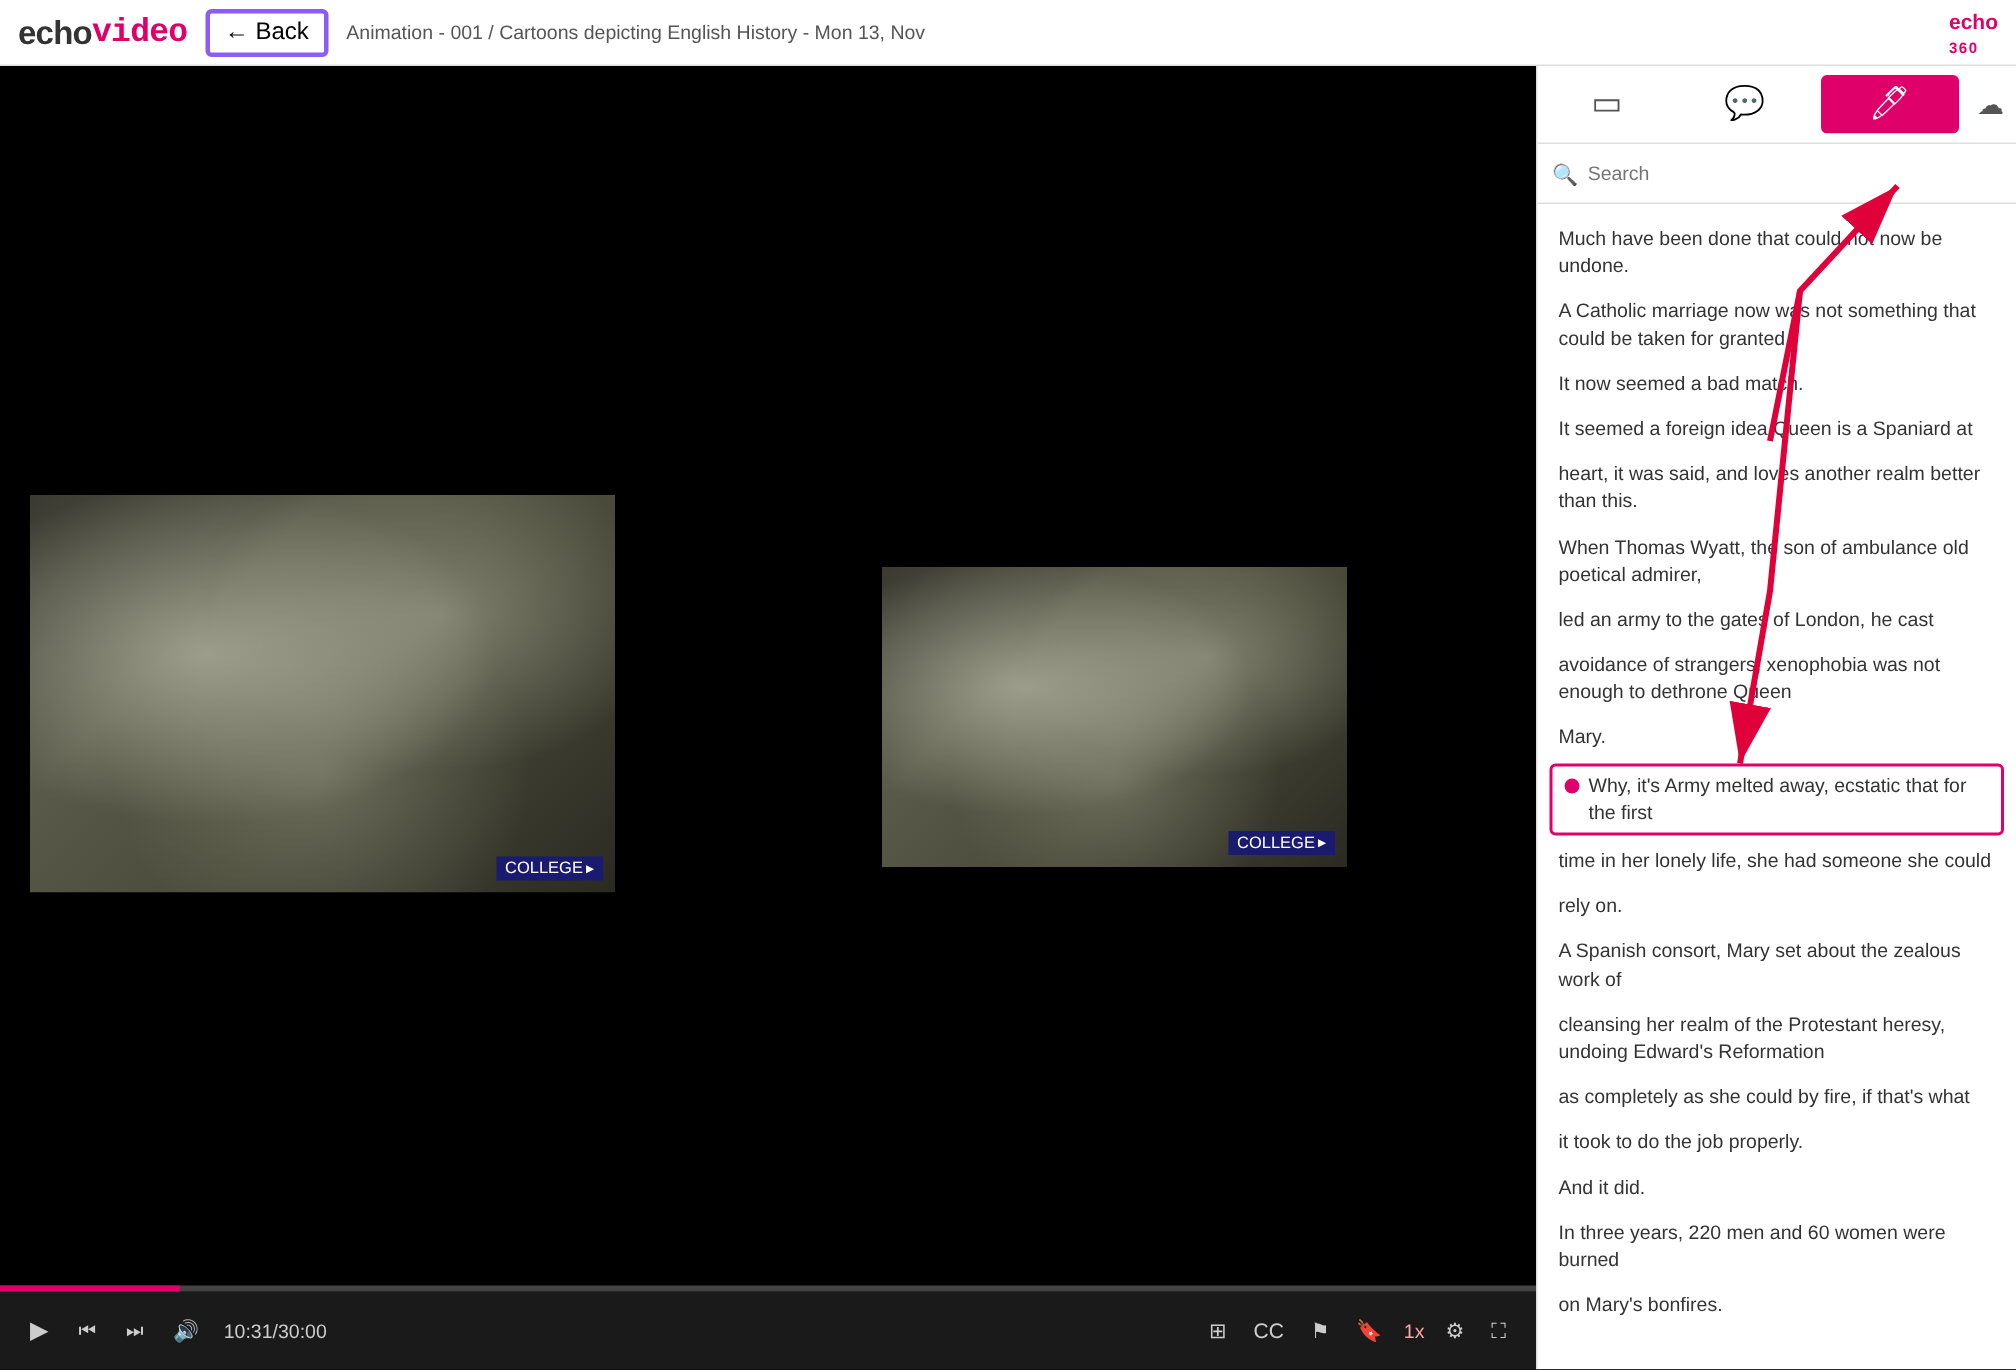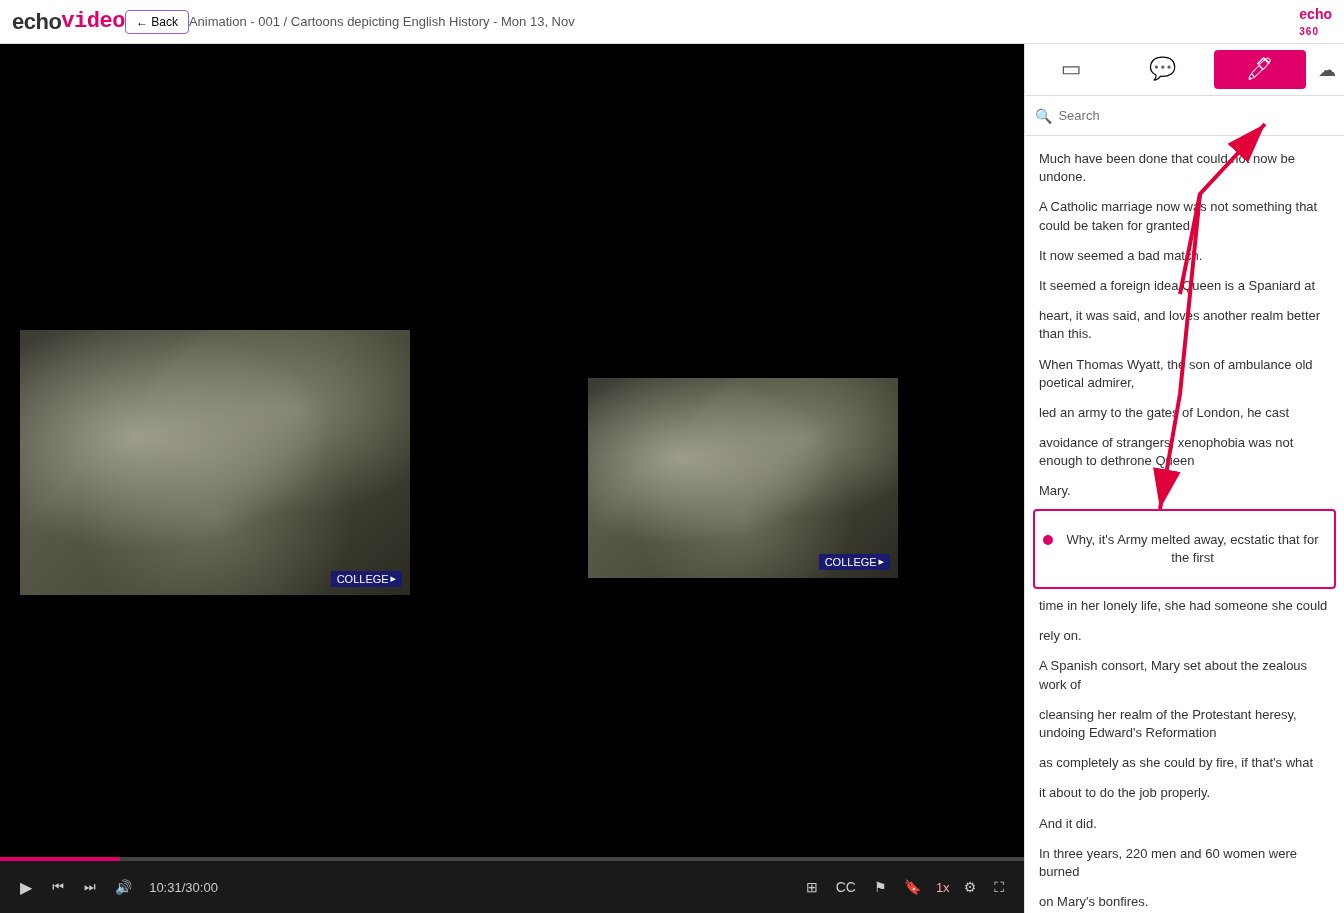--- a/index.html
+++ b/index.html
@@ -5,39 +5,40 @@
     * { box-sizing: border-box; margin: 0; padding: 0; }
     body { font-family: Arial, sans-serif; background: #1a1a1a; color: #333; width: 1344px; height: 913px; overflow: hidden; display: flex; flex-direction: column; }
 
     
     .header {
       background: #fff;
       height: 44px;
       display: flex;
       align-items: center;
       padding: 0 12px;
+      gap: 12px;
       flex-shrink: 0;
       border-bottom: 1px solid #ddd;
     }
     .logo {
       display: flex;
       align-items: center;
       font-size: 22px;
       font-weight: bold;
       color: #333;
       letter-spacing: -0.5px;
     }
     .logo span.echo { color: #333; }
     .logo span.video { color: #e0006a; font-family: Liberation Mono, monospace; }
     .back-btn {
-      border: 1px solid #8b5cf6;
+      border: 3px solid #8b5cf6;
       border-radius: 4px;
       background: #fff;
       padding: 4px 10px;
-      font-size: 12px;
+      font-size: 16px;
       cursor: pointer;
       display: flex;
       align-items: center;
       gap: 4px;
     }
     .breadcrumb {
       font-size: 13px;
       color: #555;
       flex: 1;
     }
@@ -258,22 +259,21 @@
       line-height: 1.4;
       cursor: pointer;
       display: flex;
       align-items: flex-start;
       gap: 6px;
     }
     .transcript-item.active {
       border: 2px solid #e0006a;
       border-radius: 4px;
       margin: 2px 8px;
-      padding: 20px 8px;
-      text-align: center;
+      padding: 4px 8px;
     }
     .active-dot {
       width: 10px;
       height: 10px;
       background: #e0006a;
       border-radius: 50%;
       flex-shrink: 0;
       margin-top: 4px;
       display: none;
     }
@@ -388,21 +388,21 @@
         <div class="transcript-item">
           <span>A Spanish consort, Mary set about the zealous work of</span>
         </div>
         <div class="transcript-item">
           <span>cleansing her realm of the Protestant heresy, undoing Edward's Reformation</span>
         </div>
         <div class="transcript-item">
           <span>as completely as she could by fire, if that's what</span>
         </div>
         <div class="transcript-item">
-          <span>it about to do the job properly.</span>
+          <span>it took to do the job properly.</span>
         </div>
         <div class="transcript-item">
           <span>And it did.</span>
         </div>
         <div class="transcript-item">
           <span>In three years, 220 men and 60 women were burned</span>
         </div>
         <div class="transcript-item">
           <span>on Mary's bonfires.</span>
         </div>

